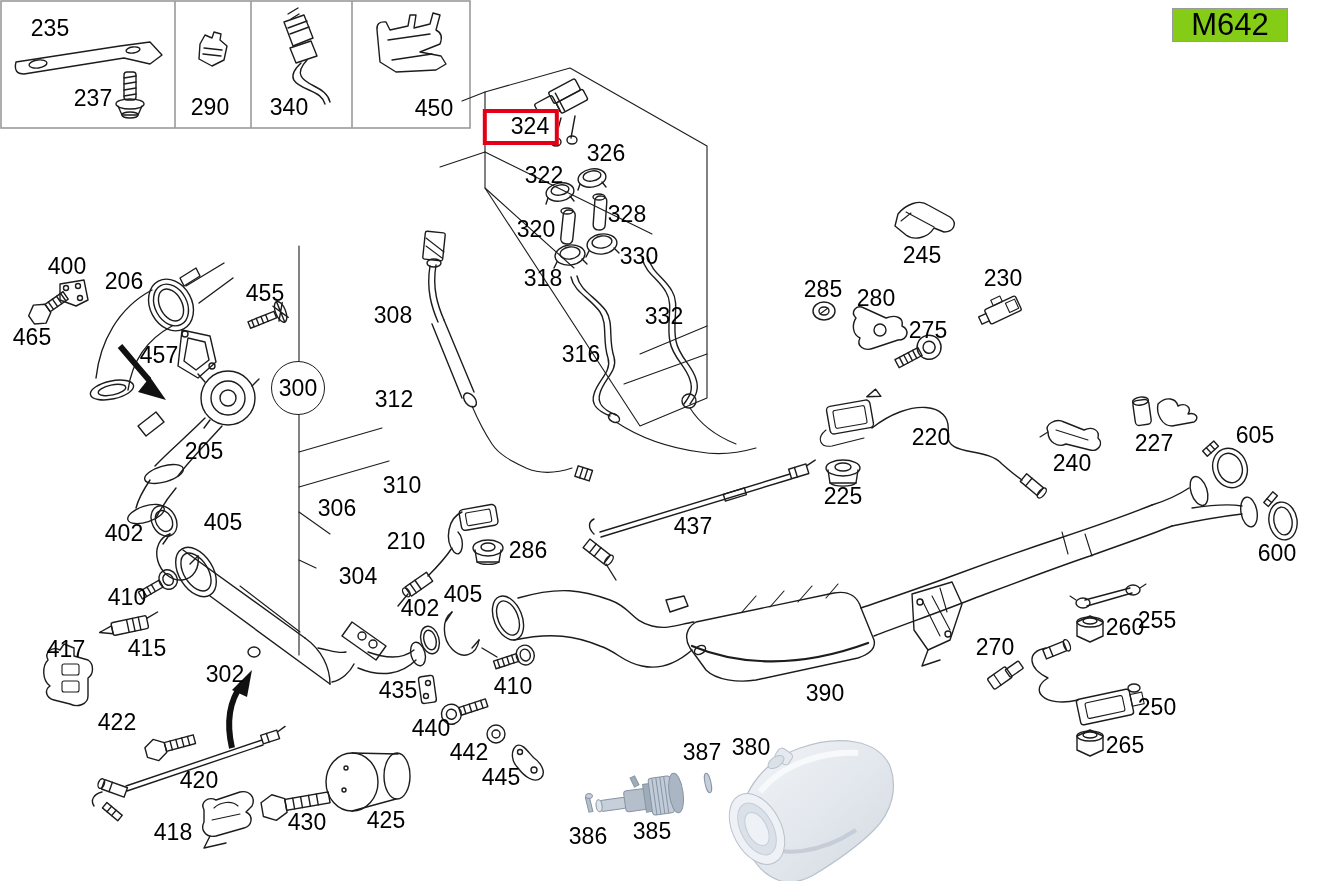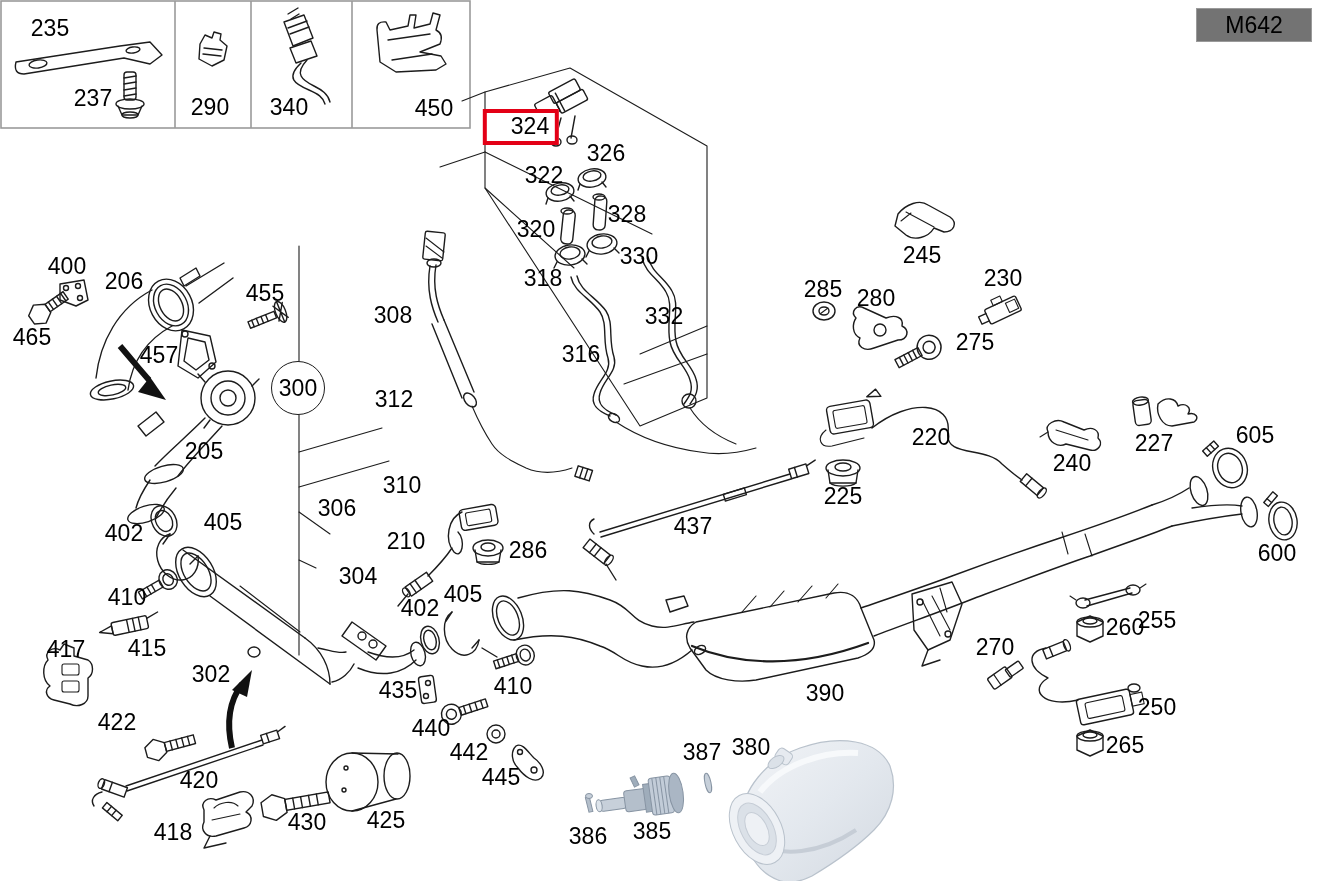--- a/index.html
+++ b/index.html
@@ -5,23 +5,23 @@
   html,body{margin:0;padding:0;background:#fff;}
   .stage{position:relative;width:1326px;height:881px;background:#ffffff;overflow:hidden;
          font-family:"Liberation Sans", sans-serif;}
   .stage svg{position:absolute;left:0;top:0;}
   #labels-layer{position:absolute;left:0;top:0;width:100%;height:100%;}
   .part-label{position:absolute;transform:translate(-50%,-50%);
       font-size:23px;line-height:1;color:#000;white-space:nowrap;cursor:pointer;}
   .part-label.highlighted{border:4px solid #e30016;padding:2px 6px 3px 6px;background:#fff;}
   .part-label.circled{border:1.7px solid #1c1c1c;border-radius:50%;width:52px;height:52px;
       display:flex;align-items:center;justify-content:center;background:#fff;}
-  .engine-box{position:absolute;left:1196px;top:8px;width:114px;height:32px;
+  .engine-box{position:absolute;left:1172px;top:8px;width:114px;height:32px;
       border:1.6px solid #9a9a9a;display:flex;align-items:center;justify-content:center;
-      font-size:23px;color:#000;background:#737373;}
+      font-size:31px;color:#000;background:#84cc16;}
   .art{stroke:#1c1c1c;stroke-width:1.4;fill:none;stroke-linecap:round;stroke-linejoin:round;}
   .thin{stroke-width:1.1;}
   .bold{stroke-width:2.2;}
   .grey{stroke:#9a9a9a;stroke-width:1.6;fill:none;}
   .blk{fill:#111;stroke:none;}
 </style>
 </head>
 <body>
 
 <div class="stage">
@@ -594,21 +594,21 @@
       <div class="part-label" style="left: 402px; top: 485px;">310</div>
       <div class="part-label" style="left: 337px; top: 508px;">306</div>
       <div class="part-label" style="left: 406px; top: 541px;">210</div>
       <div class="part-label" style="left: 528px; top: 550px;">286</div>
       <div class="part-label" style="left: 358px; top: 576px;">304</div>
       <div class="part-label" style="left: 124px; top: 533px;">402</div>
       <div class="part-label" style="left: 223px; top: 522px;">405</div>
       <div class="part-label" style="left: 127px; top: 597px;">410</div>
       <div class="part-label" style="left: 147px; top: 648px;">415</div>
       <div class="part-label" style="left: 66px; top: 649px;">417</div>
-      <div class="part-label" style="left: 211px; top: 674px;">302</div>
+      <div class="part-label" style="left: 225px; top: 674px;">302</div>
       <div class="part-label" style="left: 117px; top: 722px;">422</div>
       <div class="part-label" style="left: 199px; top: 780px;">420</div>
       <div class="part-label" style="left: 173px; top: 832px;">418</div>
       <div class="part-label" style="left: 307px; top: 822px;">430</div>
       <div class="part-label" style="left: 386px; top: 820px;">425</div>
       <div class="part-label" style="left: 398px; top: 690px;">435</div>
       <div class="part-label" style="left: 431px; top: 728px;">440</div>
       <div class="part-label" style="left: 469px; top: 752px;">442</div>
       <div class="part-label" style="left: 501px; top: 777px;">445</div>
       <div class="part-label" style="left: 420px; top: 608px;">402</div>
@@ -619,21 +619,21 @@
       <div class="part-label" style="left: 702px; top: 752px;">387</div>
       <div class="part-label" style="left: 751px; top: 747px;">380</div>
       <div class="part-label" style="left: 825px; top: 693px;">390</div>
       <div class="part-label" style="left: 693px; top: 526px;">437</div>
       <div class="part-label" style="left: 843px; top: 496px;">225</div>
       <div class="part-label" style="left: 931px; top: 437px;">220</div>
       <div class="part-label" style="left: 1072px; top: 463px;">240</div>
       <div class="part-label" style="left: 922px; top: 255px;">245</div>
       <div class="part-label" style="left: 823px; top: 289px;">285</div>
       <div class="part-label" style="left: 876px; top: 298px;">280</div>
-      <div class="part-label" style="left: 928px; top: 342px; margin-left: 47px;">275</div>
+      <div class="part-label" style="left: 928px; top: 330px;">275</div>
       <div class="part-label" style="left: 1003px; top: 278px;">230</div>
       <div class="part-label" style="left: 1154px; top: 443px;">227</div>
       <div class="part-label" style="left: 1223px; top: 435px; margin-left: 32px;">605</div>
       <div class="part-label" style="left: 1277px; top: 553px;">600</div>
       <div class="part-label" style="left: 1157px; top: 596px; margin-top: 24px;">255</div>
       <div class="part-label" style="left: 1125px; top: 627px;">260</div>
       <div class="part-label" style="left: 995px; top: 647px;">270</div>
       <div class="part-label" style="left: 1157px; top: 707px;">250</div>
       <div class="part-label" style="left: 1125px; top: 745px;">265</div>
     </div>

